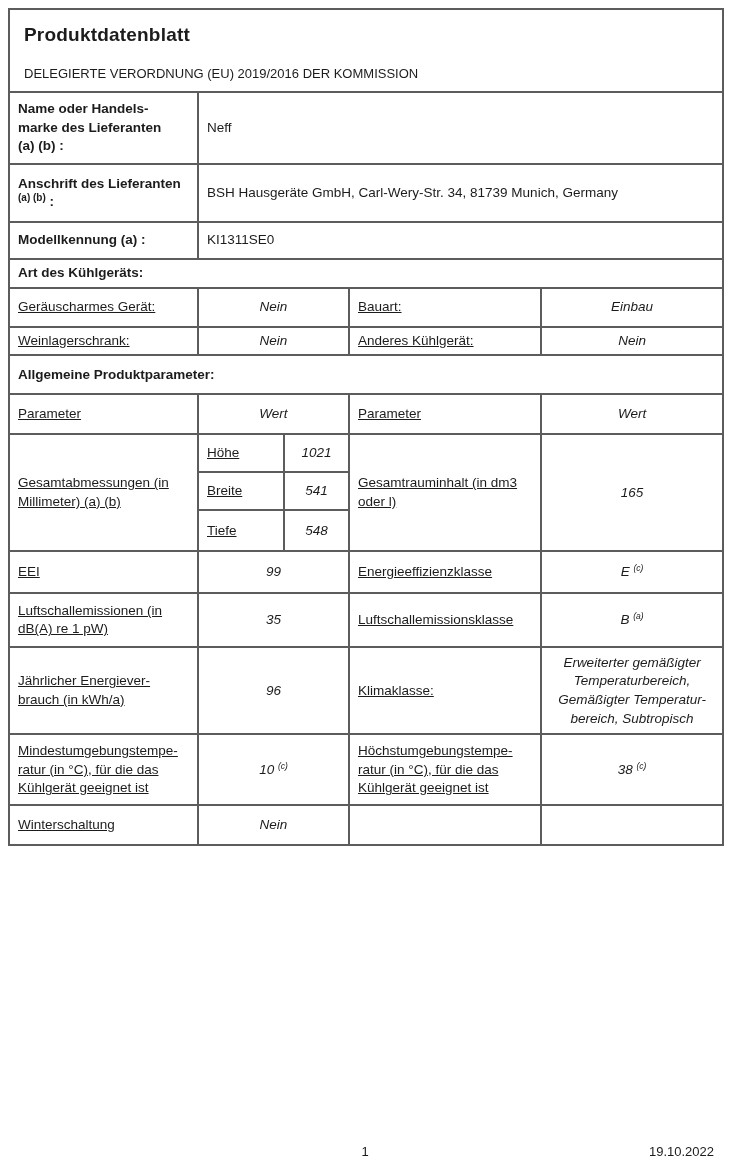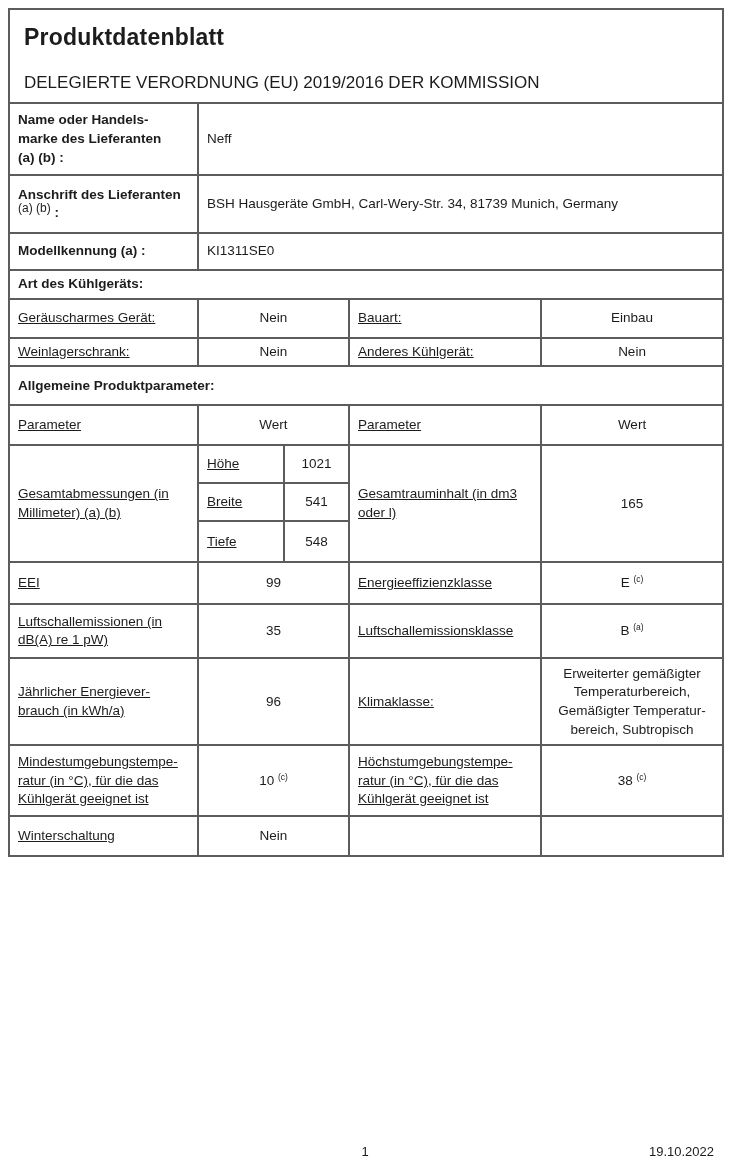--- a/index.html
+++ b/index.html
@@ -29,44 +29,44 @@
     vertical-align: middle;
     padding: 4px 8px;
     color: #1c1c1c;
     overflow: hidden;
   }
   .title-cell {
     vertical-align: top;
     padding: 12px 14px 8px 14px !important;
   }
   .doc-title {
-    font-size: 23px;
+    font-size: 19px;
     font-weight: bold;
     letter-spacing: 0.2px;
   }
   .doc-subtitle {
-    font-size: 17px;
+    font-size: 13px;
     margin-top: 17px;
     font-weight: normal;
   }
   .lbl { text-align: left; text-decoration: underline; }
   .lbl-bold { text-align: left; font-weight: bold; }
   .val { text-align: left; }
-  .val-center { text-align: center; }
+  .val-center { text-align: center; font-style: italic; }
   .section { font-weight: bold; text-align: left; }
   .preline { white-space: pre-line; }
   sup.fnote {
     font-size: 8.5px;
     vertical-align: super;
     line-height: 0;
     letter-spacing: 0;
   }
   .addr-sup {
-    font-size: 12px;
-    font-weight: normal;
+    font-size: 10px;
+    font-weight: bold;
     vertical-align: super;
     line-height: 0;
   }
   .footer {
     position: absolute;
     left: 8px;
     top: 1144px;
     width: 714px;
     height: 18px;
     font-size: 13px;

